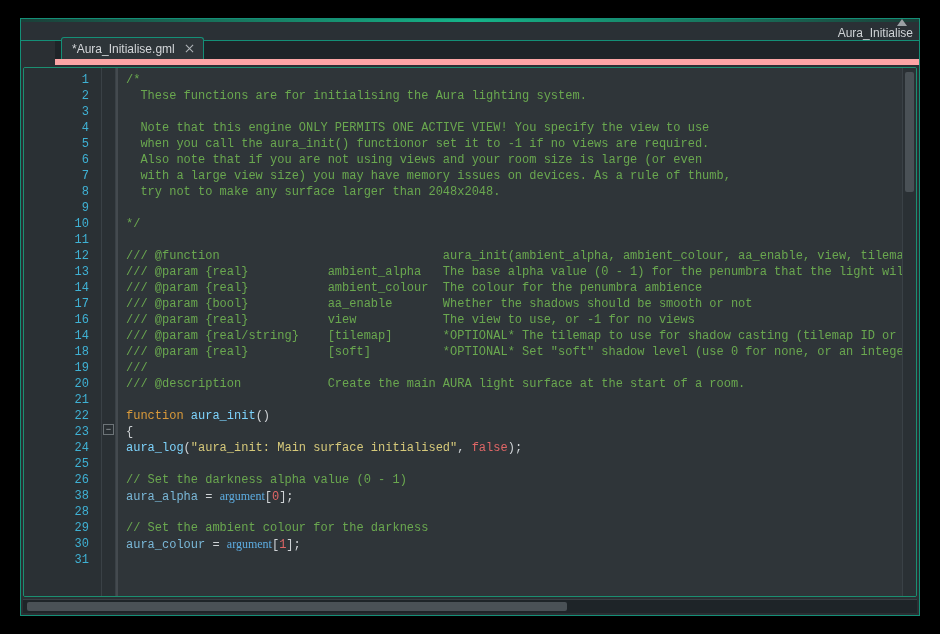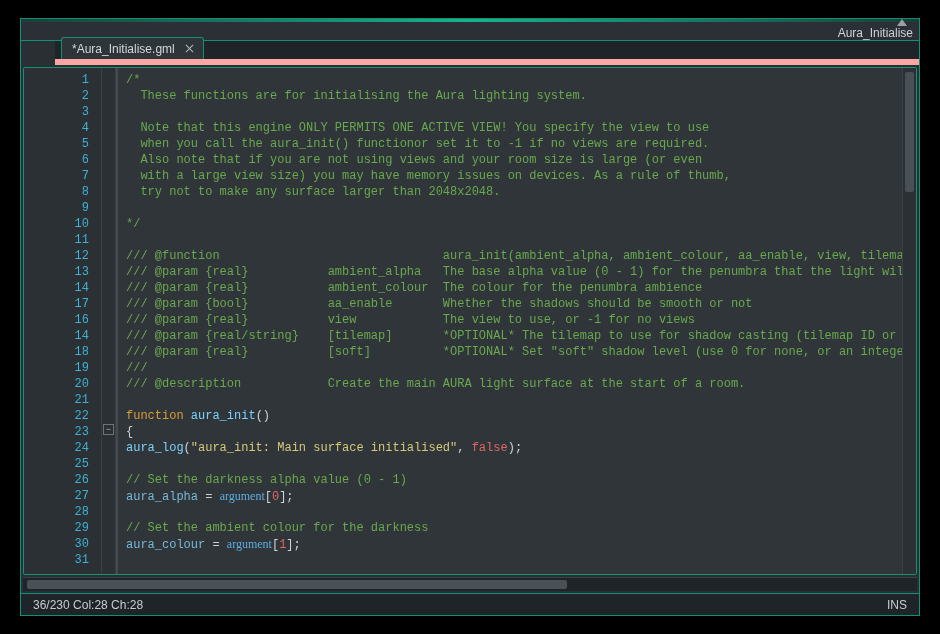--- a/index.html
+++ b/index.html
@@ -238,37 +238,32 @@
         <div class="ln">14</div>
         <div class="ln">18</div>
         <div class="ln">19</div>
         <div class="ln">20</div>
         <div class="ln">21</div>
         <div class="ln">22</div>
         <div class="ln">23</div>
         <div class="ln">24</div>
         <div class="ln">25</div>
         <div class="ln">26</div>
-        <div class="ln">27</div>
+        <div class="ln">38</div>
         <div class="ln">28</div>
         <div class="ln">29</div>
         <div class="ln">30</div>
         <div class="ln">31</div>
       </div>
     <div class="fold-col">
       <div class="fold-marker" style="top:356px">−</div>
     </div>
     <div class="code" id="code"><span class="codeline"><span class="c-comment">/*</span></span><span class="codeline"><span class="c-comment">  These functions are for initialising the Aura lighting system.</span></span><span class="codeline"><span class="c-comment"></span></span><span class="codeline"><span class="c-comment">  Note that this engine ONLY PERMITS ONE ACTIVE VIEW! You specify the view to use</span></span><span class="codeline"><span class="c-comment">  when you call the aura_init() functionor set it to -1 if no views are required.</span></span><span class="codeline"><span class="c-comment">  Also note that if you are not using views and your room size is large (or even</span></span><span class="codeline"><span class="c-comment">  with a large view size) you may have memory issues on devices. As a rule of thumb,</span></span><span class="codeline"><span class="c-comment">  try not to make any surface larger than 2048x2048.</span></span><span class="codeline"><span class="c-comment"></span></span><span class="codeline"><span class="c-comment">*/</span></span><span class="codeline">&nbsp;</span><span class="codeline"><span class="c-comment">/// @function                               aura_init(ambient_alpha, ambient_colour, aa_enable, view, tilemap)</span></span><span class="codeline"><span class="c-comment">/// @param {real}           ambient_alpha   The base alpha value (0 - 1) for the penumbra that the light will</span></span><span class="codeline"><span class="c-comment">/// @param {real}           ambient_colour  The colour for the penumbra ambience</span></span><span class="codeline"><span class="c-comment">/// @param {bool}           aa_enable       Whether the shadows should be smooth or not</span></span><span class="codeline"><span class="c-comment">/// @param {real}           view            The view to use, or -1 for no views</span></span><span class="codeline"><span class="c-comment">/// @param {real/string}    [tilemap]       *OPTIONAL* The tilemap to use for shadow casting (tilemap ID or -1</span></span><span class="codeline"><span class="c-comment">/// @param {real}           [soft]          *OPTIONAL* Set "soft" shadow level (use 0 for none, or an integer</span></span><span class="codeline"><span class="c-comment">///</span></span><span class="codeline"><span class="c-comment">/// @description            Create the main AURA light surface at the start of a room.</span></span><span class="codeline">&nbsp;</span><span class="codeline"><span class="c-keyword">function</span><span> </span><span class="c-func">aura_init</span><span class="c-paren">()</span></span><span class="codeline"><span class="c-paren">{</span></span><span class="codeline"><span class="c-func">aura_log</span><span class="c-paren">(</span><span class="c-string">"aura_init: Main surface initialised"</span><span>, </span><span class="c-const">false</span><span class="c-paren">);</span></span><span class="codeline">&nbsp;</span><span class="codeline"><span class="c-comment">// Set the darkness alpha value (0 - 1)</span></span><span class="codeline"><span class="c-var">aura_alpha</span><span> = </span><span class="c-builtin">argument</span><span class="c-paren">[</span><span class="c-num">0</span><span class="c-paren">];</span></span><span class="codeline">&nbsp;</span><span class="codeline"><span class="c-comment">// Set the ambient colour for the darkness</span></span><span class="codeline"><span class="c-var">aura_colour</span><span> = </span><span class="c-builtin">argument</span><span class="c-paren">[</span><span class="c-num">1</span><span class="c-paren">];</span></span><span class="codeline">&nbsp;</span></div>
     <div class="vscroll">
       <div class="vscroll-thumb"></div>
     </div>
   </div>
 
   <div class="hscroll">
     <div class="hscroll-thumb"></div>
   </div>
 
-  <div class="statusbar">
-    <span>36/230 Col:28 Ch:28</span>
-    <div class="spacer"></div>
-    <span>INS</span>
-  </div>
 </div>
 
 </body></html>

